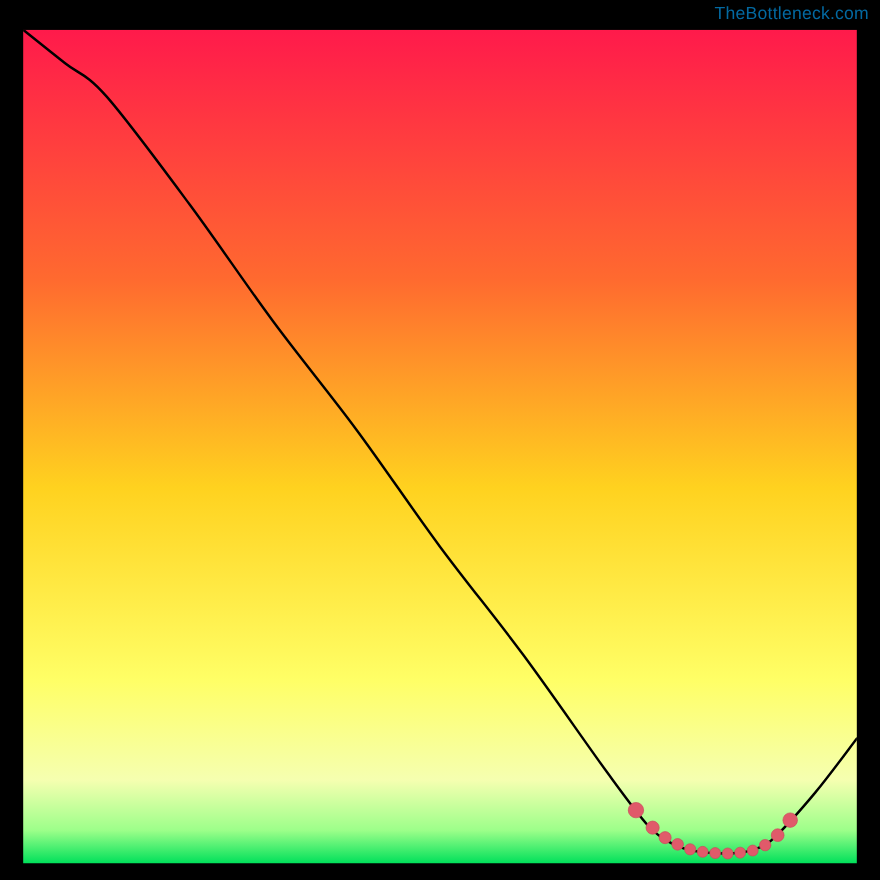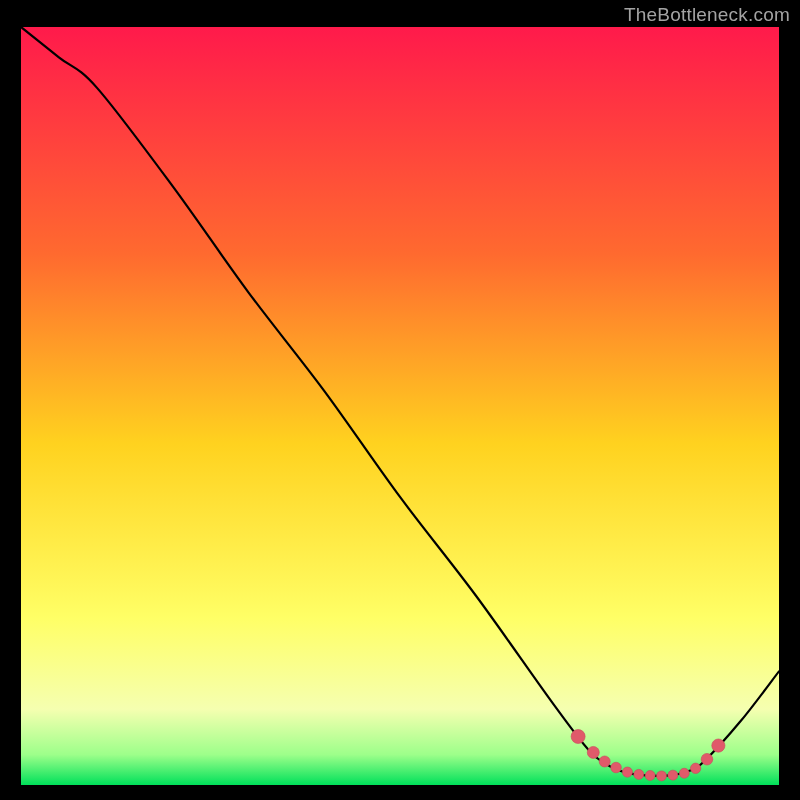--- a/index.html
+++ b/index.html
@@ -14,22 +14,22 @@
   .outer {
     position: relative;
     width: 800px;
     height: 800px;
     background: #000;
   }
   .attribution {
     position: absolute;
     top: 4px;
     right: 10px;
-    color: #a3a3a3;
-    font-size: 19px;
+    color: #0369a1;
+    font-size: 16px;
     font-weight: 500;
     letter-spacing: 0.2px;
   }
   .plot-wrap {
     position: absolute;
     left: 21px;
     top: 27px;
     width: 758px;
     height: 758px;
   }

